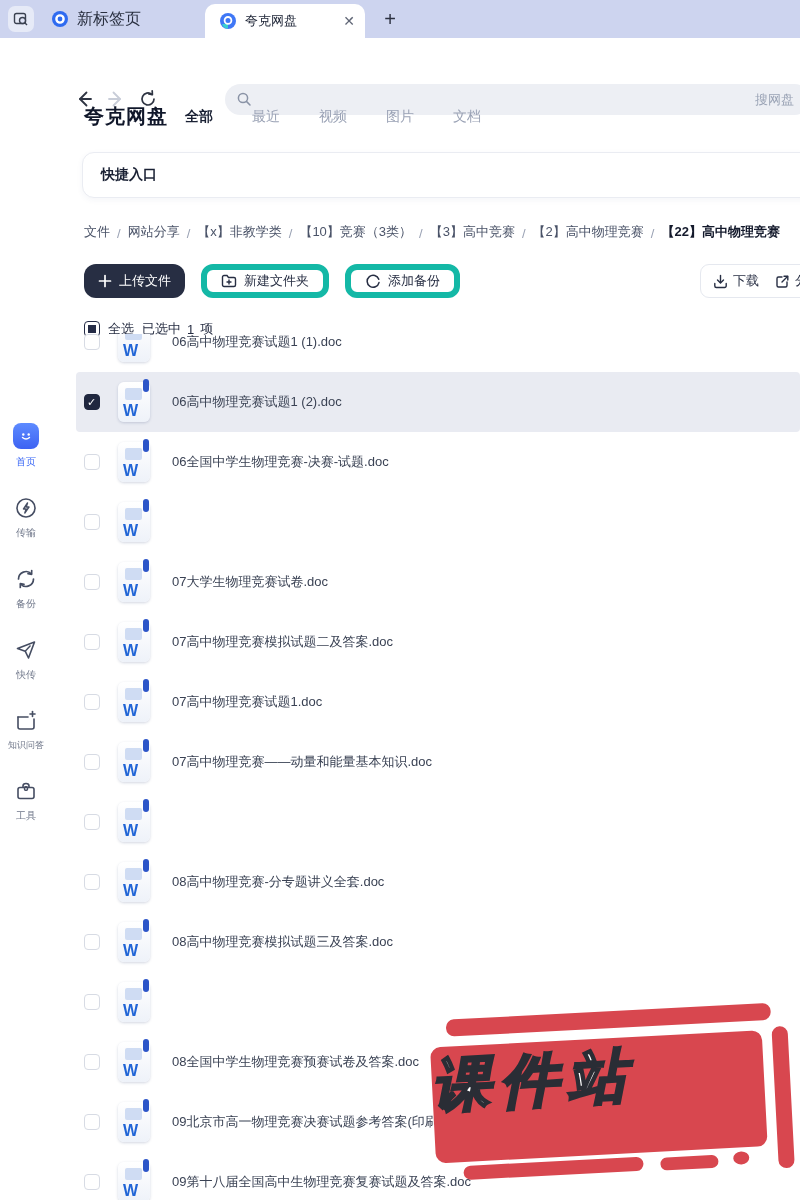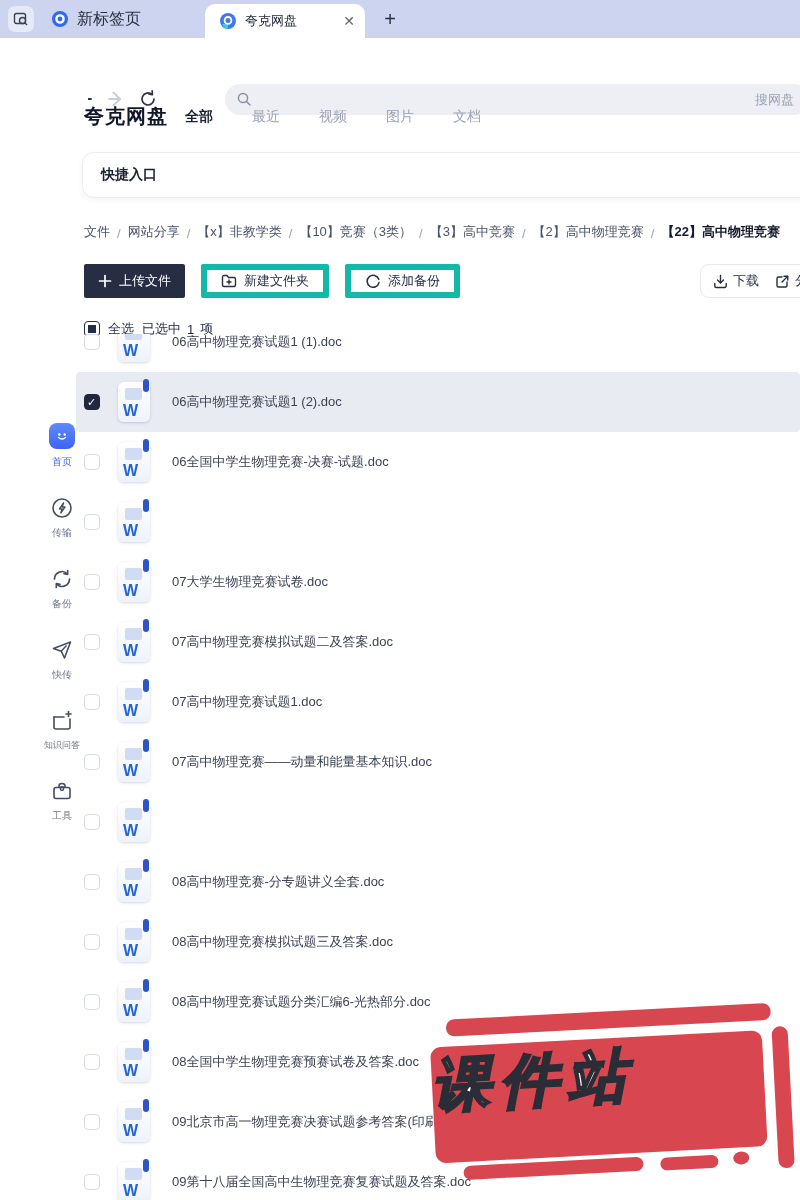--- a/index.html
+++ b/index.html
@@ -23,21 +23,21 @@
   
   .navbar { position:absolute; left:0; top:38px; width:800px; height:46px; background:#fff; }
   .navic { position:absolute; top:51px; width:20px; height:20px; }
   .searchbar { position:absolute; left:225px; top:46px; width:585px; height:31px;
     border-radius:16px; background:#edeff4; }
   .searchbar .mag { position:absolute; left:11px; top:7px; }
   .sph { position:absolute; right:16px; top:0; line-height:31px; font-size:13px; color:#9aa3b5; }
 
   
   .sidebar { position:absolute; left:0; top:84px; width:52px; bottom:0; background:#fff;
-    display:flex; flex-direction:column; align-items:center; padding-top:339px; gap:27px;margin-left:36px; }
+    display:flex; flex-direction:column; align-items:center; padding-top:339px; gap:27px; }
   .sbitem { display:flex; flex-direction:column; align-items:center; gap:6px; width:52px; }
   .sbitem .lbl { font-size:10px; color:#6e7689; white-space:nowrap; }
   .sbitem .lbl.tiny { font-size:9px; }
   .sbitem.active .lbl { color:#3f6bf5; }
   .hometile { width:26px; height:26px; border-radius:8px;
     background:linear-gradient(180deg,#5d8bff,#3e63f2); display:flex; align-items:center; justify-content:center; }
 
   
   .apptitle { position:absolute; left:84px; top:103px; font-size:20px; font-weight:bold;
     color:#10172a; letter-spacing:1px; }
@@ -49,21 +49,21 @@
     border:1px solid #eaecf2; border-radius:12px; box-shadow:0 2px 6px rgba(40,60,110,.05);
     display:flex; align-items:center; padding-left:18px; font-size:14px; font-weight:bold; color:#1a2134; background:#fff; }
 
   .breadcrumb { position:absolute; left:84px; top:223px; width:716px; height:18px; overflow:hidden;
     white-space:nowrap; font-size:13px; color:#4a5368; display:flex; gap:7px; align-items:flex-end; }
   .crumb.last { color:#141a2c; font-weight:bold; }
   .sep { color:#9aa2b4; }
 
   
   .toolbar { position:absolute; left:84px; top:264px; display:flex; gap:16px; }
-  .btn { height:34px; border-radius:2px; display:inline-flex; align-items:center; gap:7px;
+  .btn { height:34px; border-radius:12px; display:inline-flex; align-items:center; gap:7px;
     padding:0 14px; font-size:13px; white-space:nowrap; }
   .btn.dark { background:#272e43; color:#fff; }
   .btn.light { background:#fff; border:6px solid #14b8a6; color:#272e43; }
   .rightgroup { position:absolute; left:700px; top:264px; width:122px; height:34px;
     border:1px solid #e5e8ef; border-radius:9px; background:#fff; display:flex; align-items:center;
     gap:16px; padding:0 12px; font-size:13px; color:#272e43; }
   .rg-item { display:inline-flex; align-items:center; gap:5px; white-space:nowrap; }
 
   
   .selbar { position:absolute; left:84px; top:320px; display:flex; align-items:center;
@@ -399,21 +399,20 @@
     </span>
     <span class="fname">08高中物理竞赛模拟试题三及答案.doc</span>
   </div>
     <div class="row">
     <span class="cb"></span>
     <span class="docicon">
       <i class="blk"></i>
         <i class="fold"></i>
         <i class="w">W</i>
     </span>
-    <span class="fname">08高中物理竞赛试题分类汇编6-光热部分.doc</span>
   </div>
     <div class="row">
     <span class="cb"></span>
     <span class="docicon">
       <i class="blk"></i>
         <i class="fold"></i>
         <i class="w">W</i>
     </span>
     <span class="fname">08全国中学生物理竞赛预赛试卷及答案.doc</span>
   </div>

